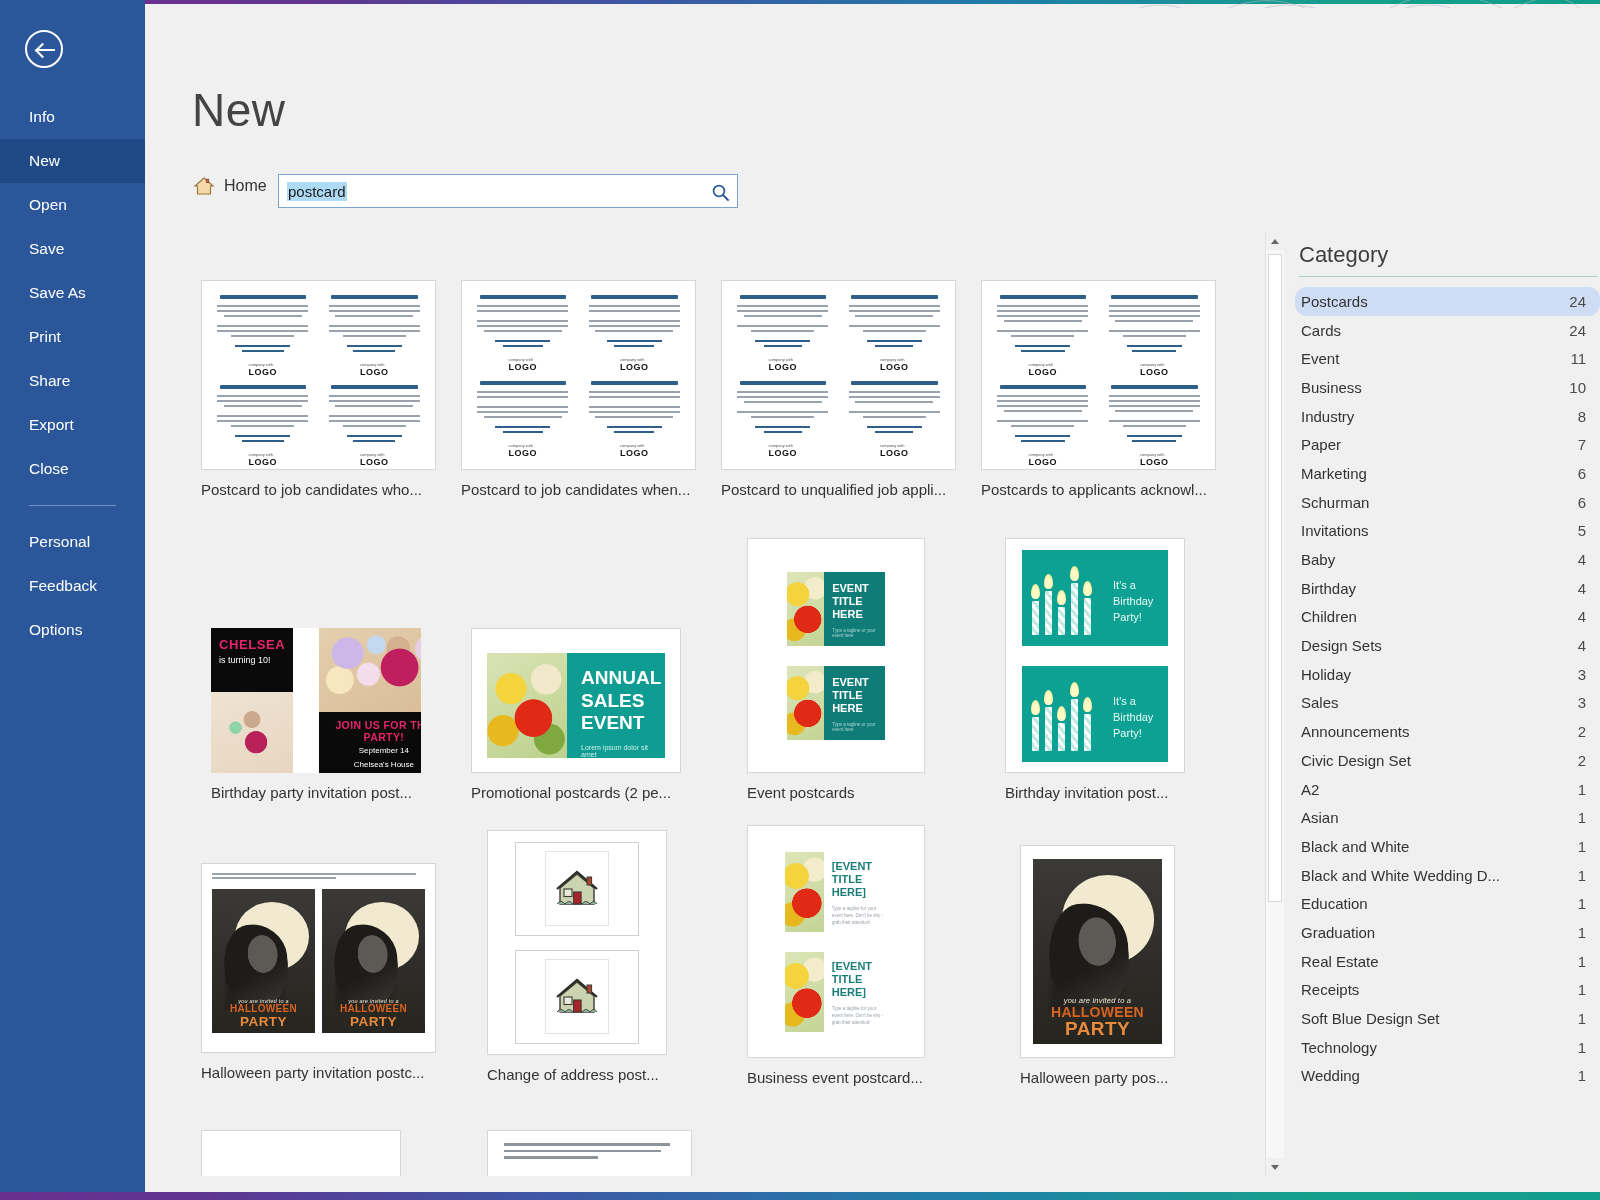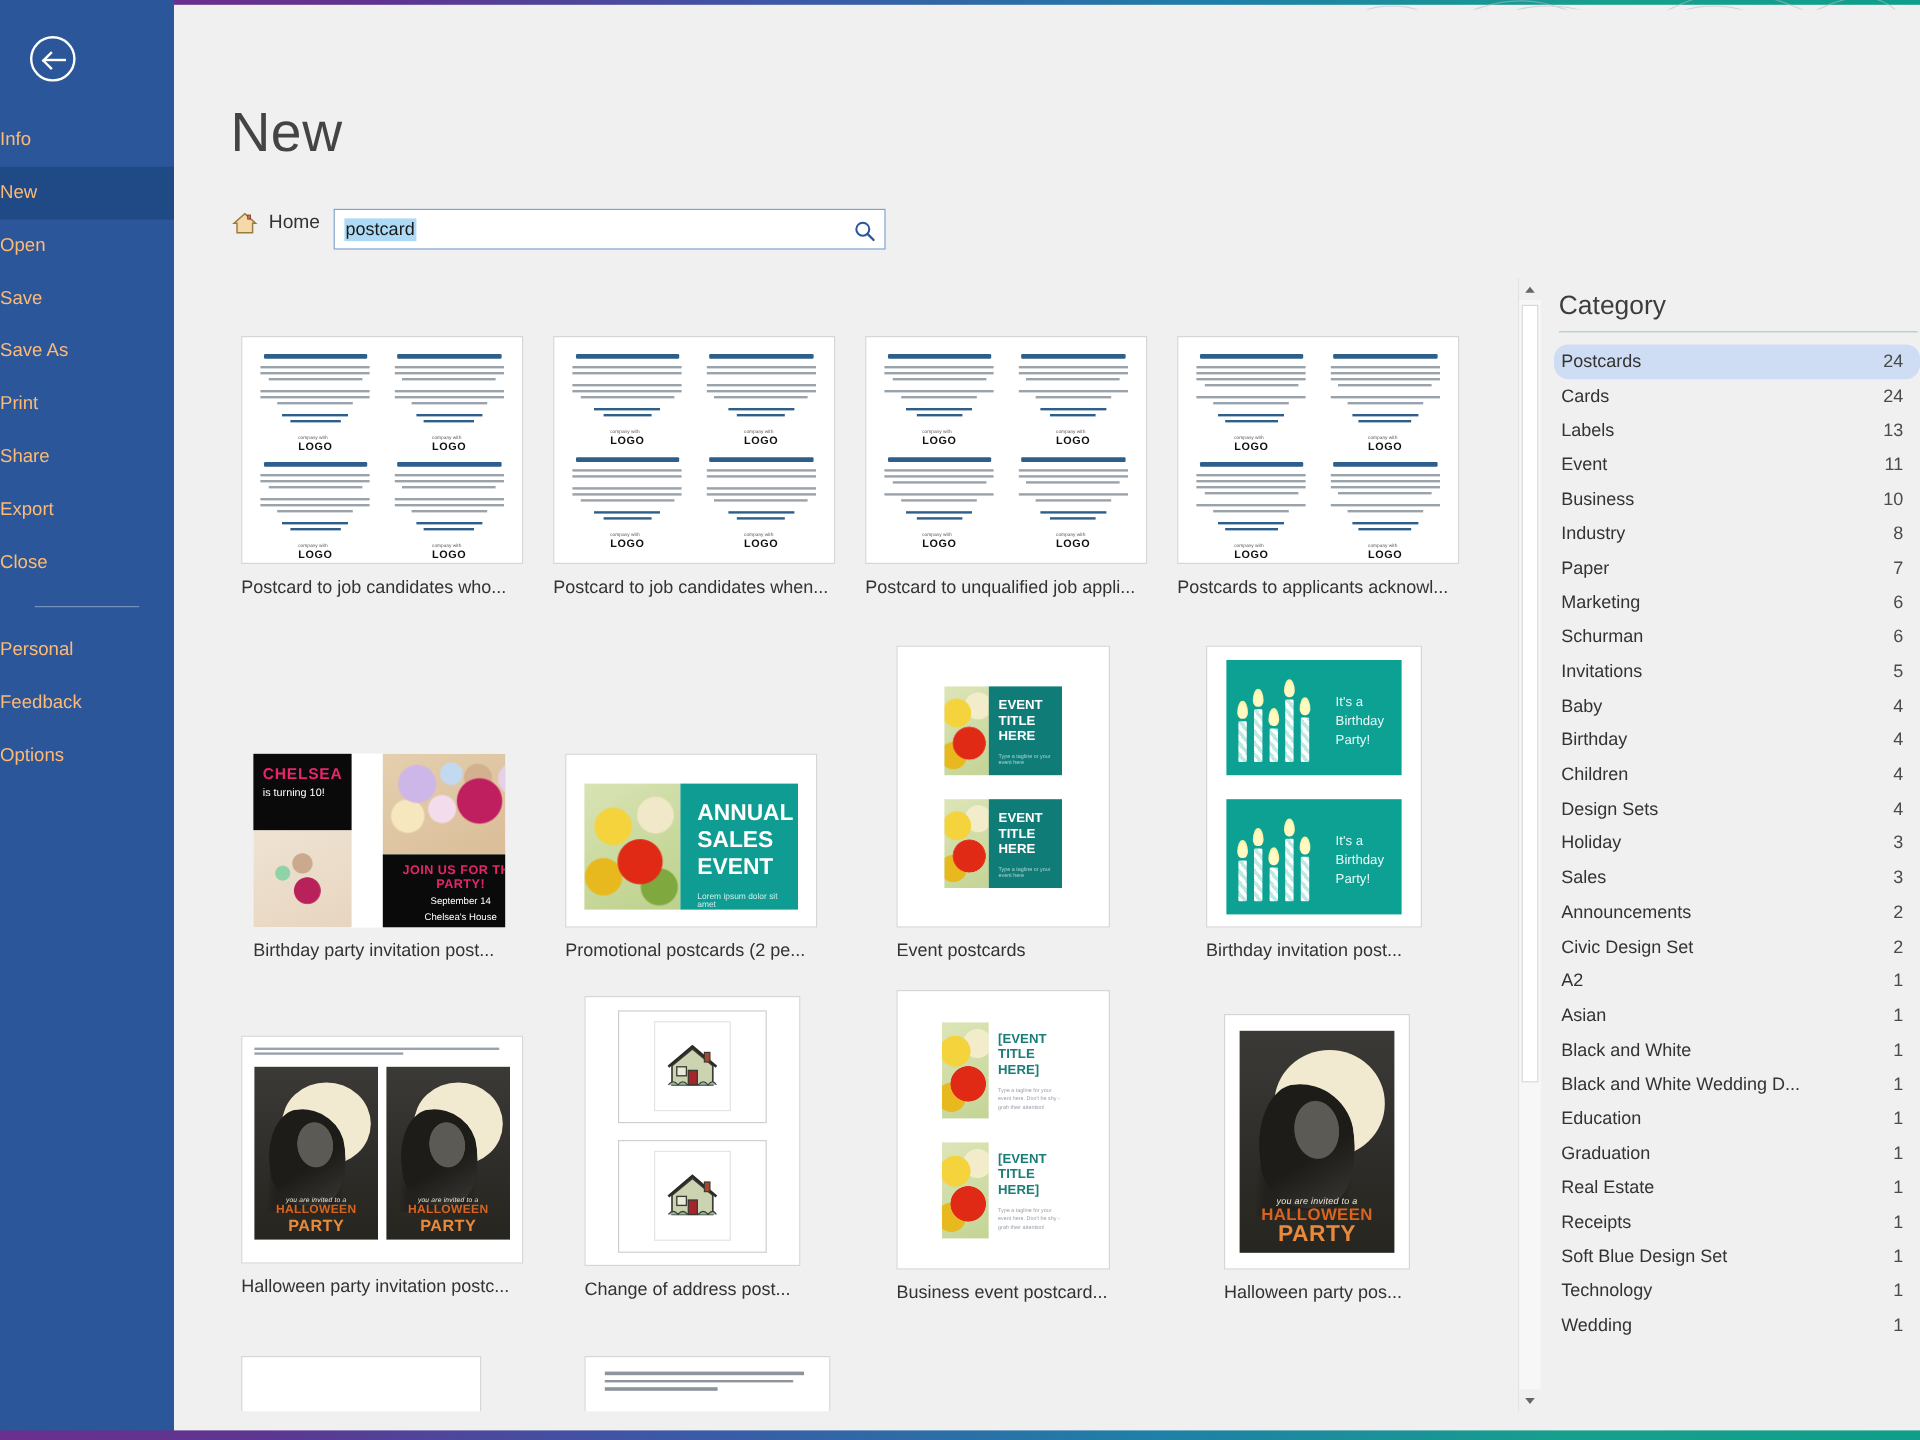--- a/index.html
+++ b/index.html
@@ -87,21 +87,22 @@
     content: "";
     position: absolute; left: 10px; top: 13px;
     width: 9px; height: 9px;
     border-left: 2px solid #fff;
     border-bottom: 2px solid #fff;
     transform: rotate(45deg);
   }
   .nav-list { position: absolute; left: 0; top: 95px; width: 145px; }
   .nav-item {
     height: 44px; line-height: 44px;
-    color: #fdba74;
+    padding-left: 29px;
+    color: #ffffff;
     font-size: 15.5px;
     cursor: pointer;
     white-space: nowrap;
   }
   .nav-item.selected { background: #204a86; }
   .nav-sep {
     margin: 14px 29px 14px 29px;
     height: 1px; background: rgba(255,255,255,.35);
   }
 
@@ -1017,24 +1018,20 @@
 
         <div class="cat-row selected">
           <span class="cat-name">Postcards</span>
           <span class="cat-count">24</span>
         </div>
         <div class="cat-row">
           <span class="cat-name">Cards</span>
           <span class="cat-count">24</span>
         </div>
         <div class="cat-row">
-          <span class="cat-name">Labels</span>
-          <span class="cat-count">13</span>
-        </div>
-        <div class="cat-row">
           <span class="cat-name">Event</span>
           <span class="cat-count">11</span>
         </div>
         <div class="cat-row">
           <span class="cat-name">Business</span>
           <span class="cat-count">10</span>
         </div>
         <div class="cat-row">
           <span class="cat-name">Industry</span>
           <span class="cat-count">8</span>

